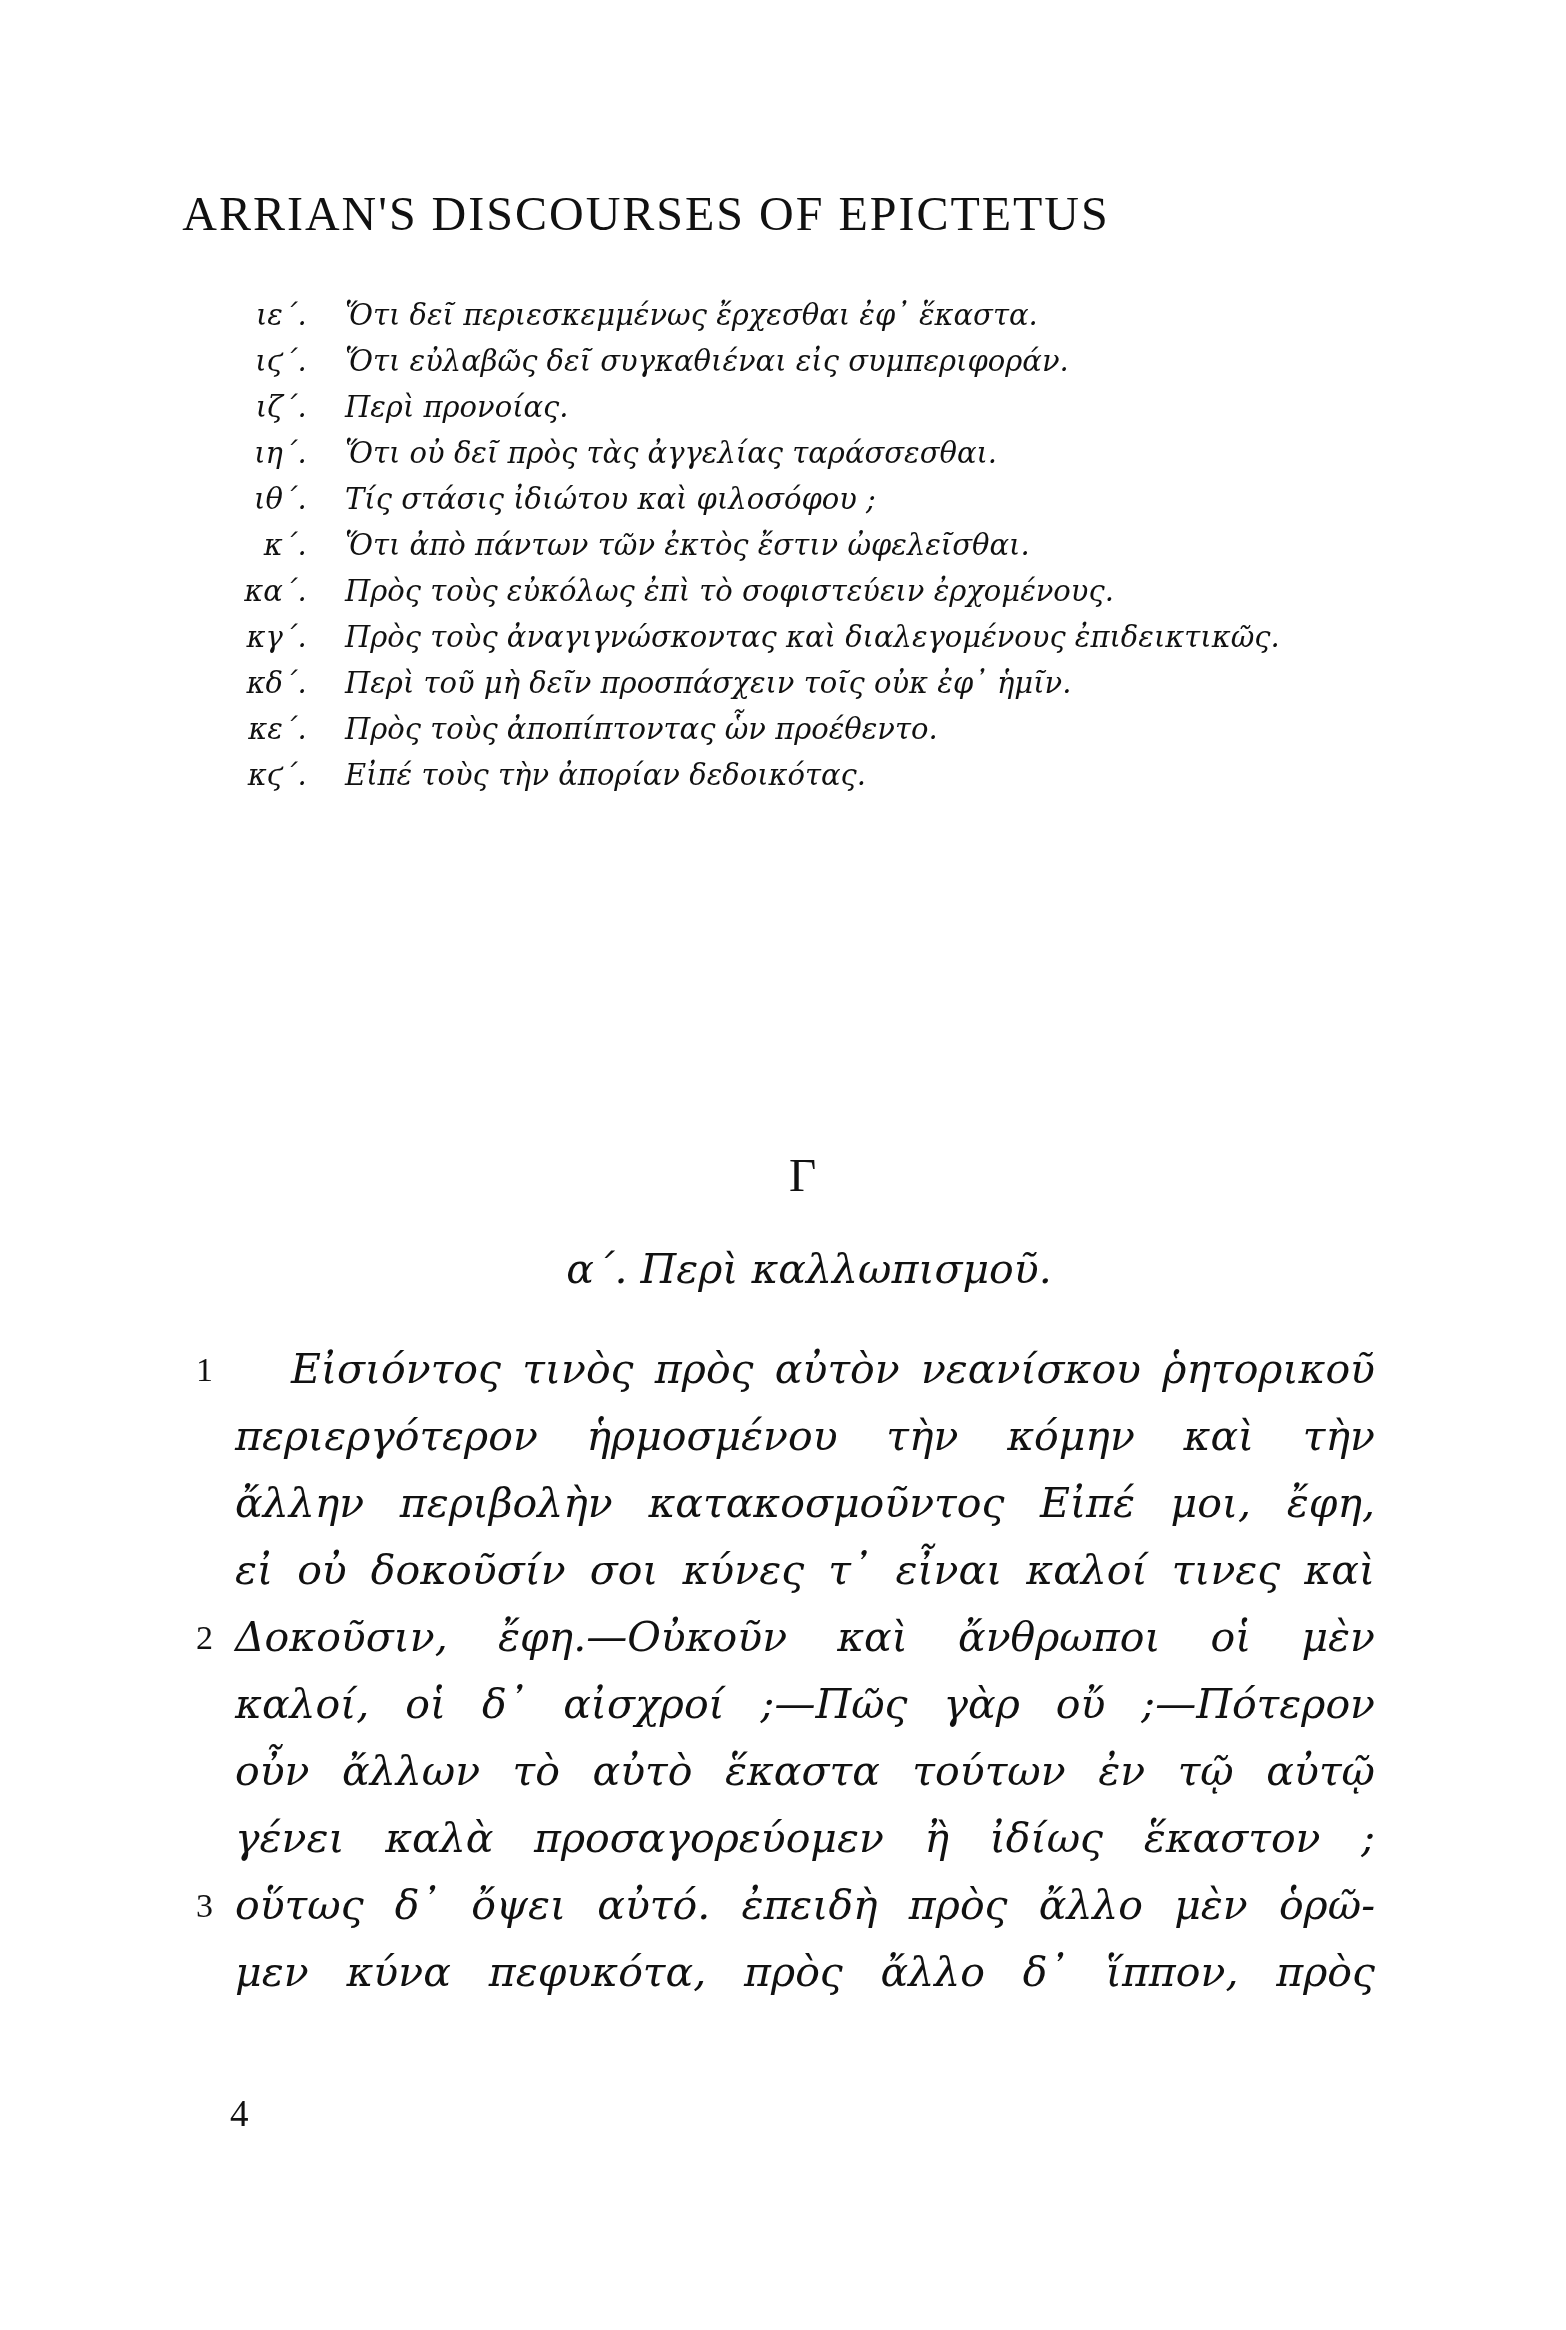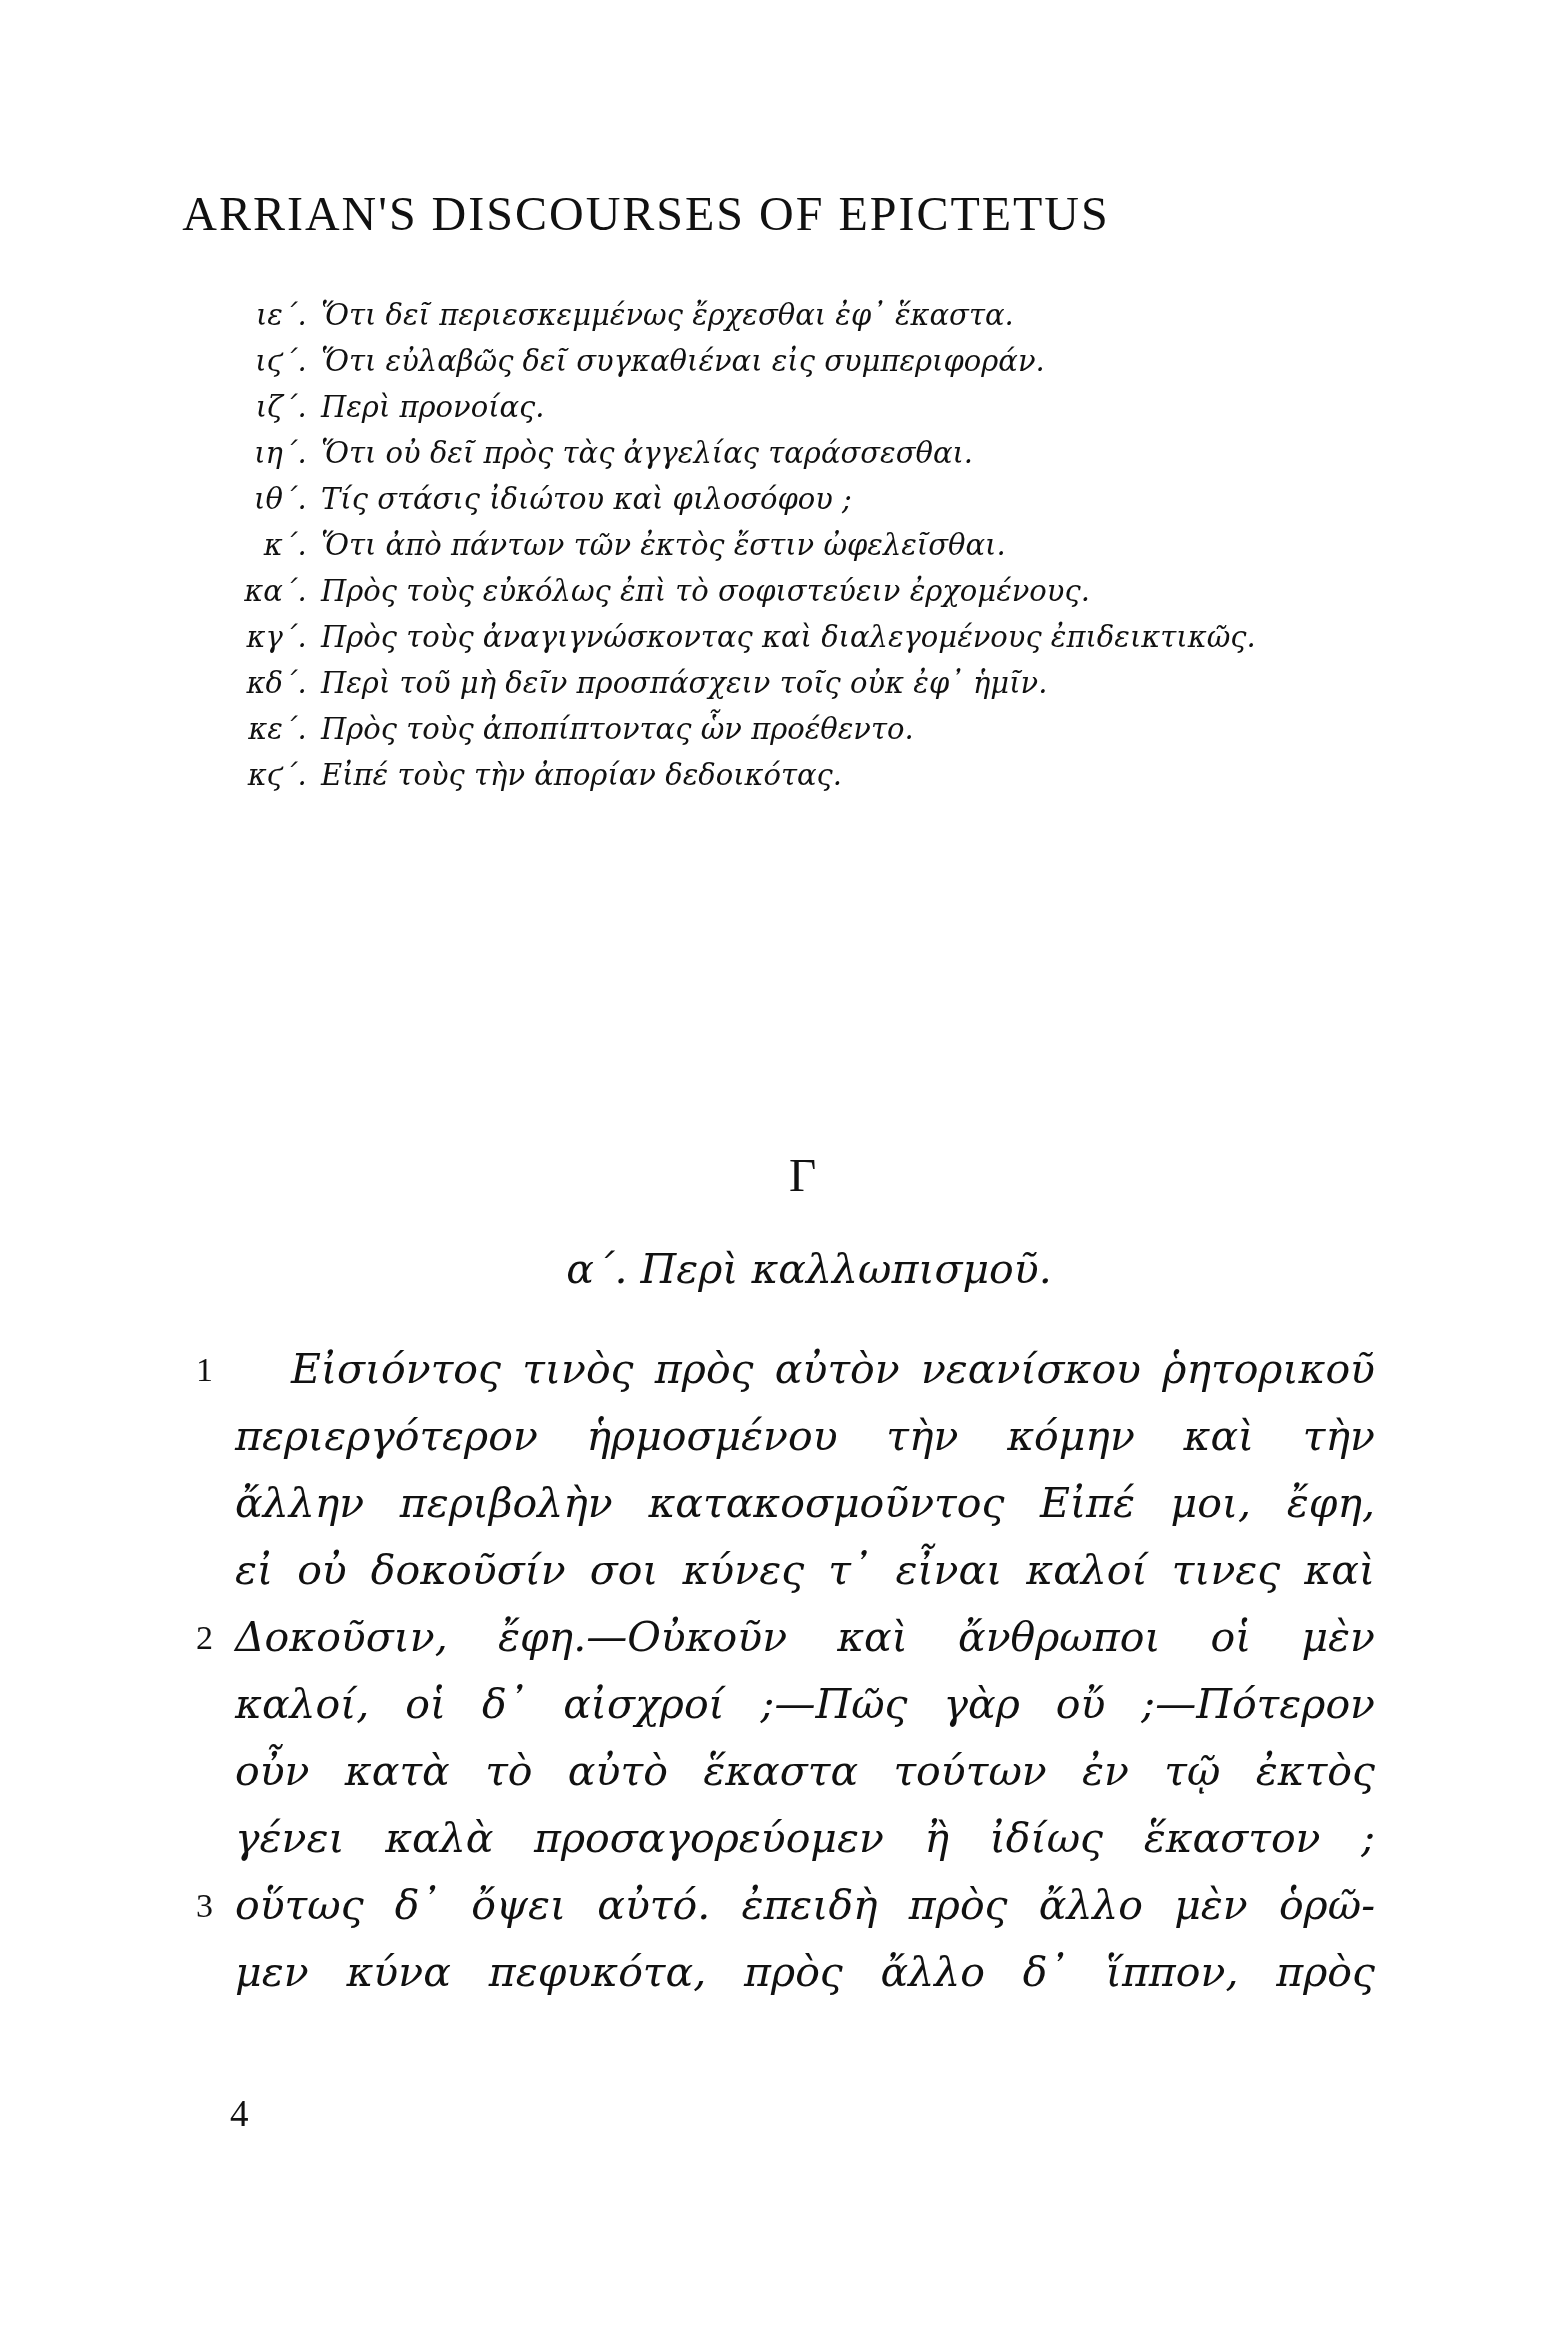--- a/index.html
+++ b/index.html
@@ -38,20 +38,21 @@
       list-style: none;
     }
     .toc-entry {
       display: flex;
       align-items: baseline;
       height: 46px;
       font-family: "DejaVu Serif", "Liberation Serif", serif;
       font-style: italic;
       font-size: 29px;
       white-space: nowrap;
+      gap: 24px;
     }
     .toc-num {
       display: inline-block;
       width: 79px;
       text-align: right;
       padding-right: 14.4px;
       box-sizing: border-box;
       flex: 0 0 auto;
     }
     .toc-title {
@@ -202,21 +203,21 @@
   <div class="body-line">
       <span class="line-num">2</span>
       <span class="line-text">Δοκοῦσιν, ἔφη.—Οὐκοῦν καὶ ἄνθρωποι οἱ μὲν</span>
     </div>
   <div class="body-line">
       <span class="line-num"></span>
       <span class="line-text">καλοί, οἱ δ᾽ αἰσχροί ;—Πῶς γὰρ οὔ ;—Πότερον</span>
     </div>
   <div class="body-line">
       <span class="line-num"></span>
-      <span class="line-text">οὖν κατὰ τὸ αὐτὸ ἕκαστα τούτων ἐν τῷ ἐκτὸς</span>
+      <span class="line-text">οὖν ἄλλων τὸ αὐτὸ ἕκαστα τούτων ἐν τῷ αὐτῷ</span>
     </div>
   <div class="body-line">
       <span class="line-num"></span>
       <span class="line-text">γένει καλὰ προσαγορεύομεν ἢ ἰδίως ἕκαστον ;</span>
     </div>
   <div class="body-line">
       <span class="line-num">3</span>
       <span class="line-text">οὕτως δ᾽ ὄψει αὐτό.  ἐπειδὴ πρὸς ἄλλο μὲν ὁρῶ-</span>
     </div>
   <div class="body-line">

